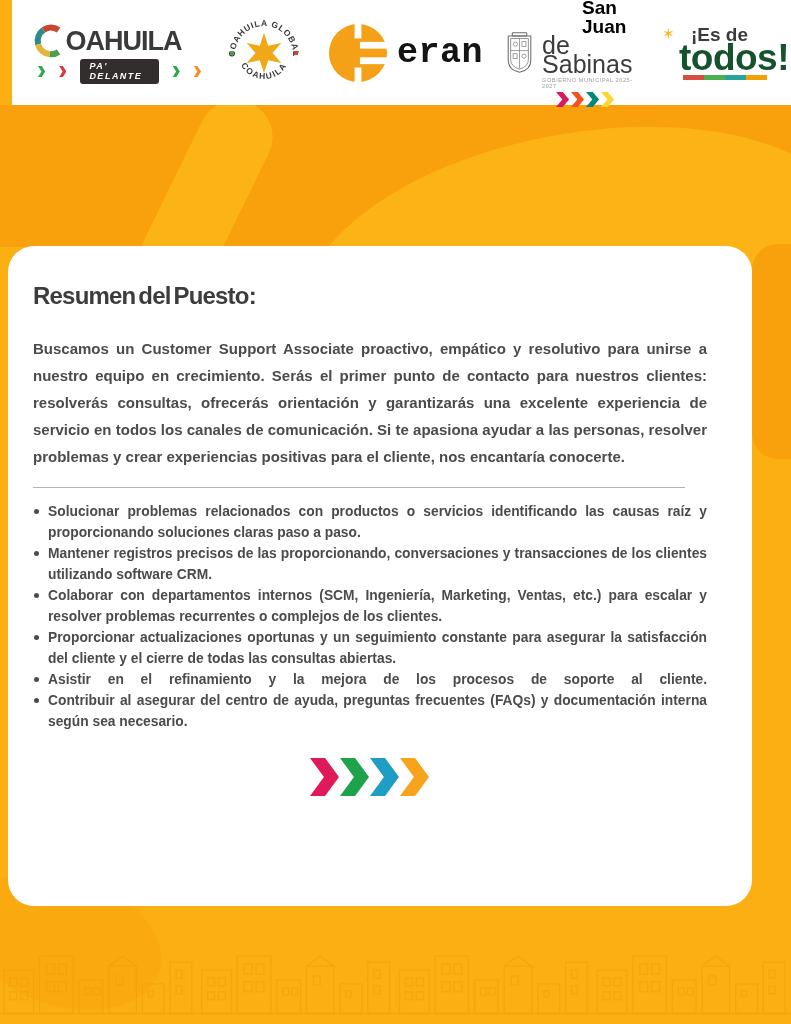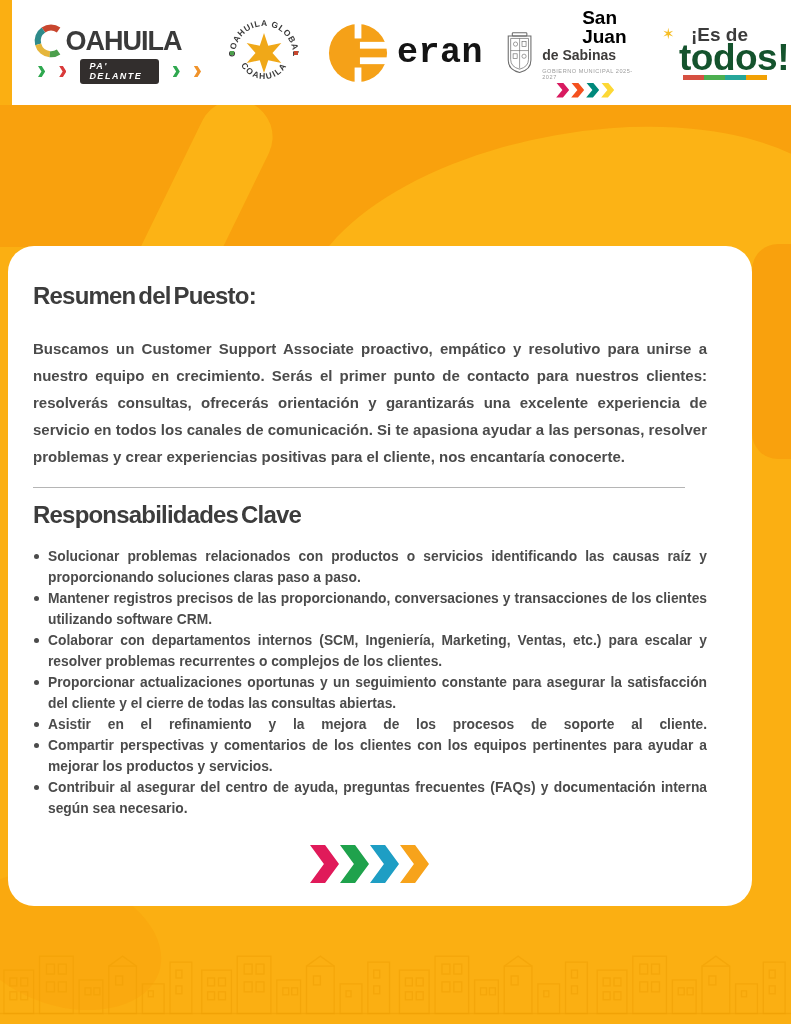--- a/index.html
+++ b/index.html
@@ -28,21 +28,21 @@
   .seal svg{display:block;}
 
   
   .logo-eran{flex-direction:row;align-items:center;gap:8px;display:flex;font-family:Liberation Mono, monospace;}
   .eran-word{font-size:35px;font-weight:600;color:#141414;letter-spacing:0.5px;}
 
   
   .logo-sjs{flex-direction:row;display:flex;align-items:center;gap:8px;}
   .sjs-col{display:flex;flex-direction:column;align-items:flex-start;}
   .sjs-l1{font-size:19px;font-weight:800;color:#000000;line-height:19px;margin-left:40px;}
-  .sjs-l2{font-size:14px;font-weight:700;color:#3e3c3b;line-height:19px;}
+  .sjs-l2{font-size:25px;font-weight:400;color:#3e3c3b;line-height:19px;}
   .sjs-sub{font-size:5.6px;color:#9b9b9b;letter-spacing:0.55px;margin-top:3px;}
   .sjs-chevs{display:flex;gap:2px;margin-top:3px;margin-left:14px;}
 
   
   .logo-todos{position:relative;align-items:flex-start;padding:0 14px;}
   .todos-l1{font-size:19px;font-weight:700;color:#3b3b3b;line-height:19px;margin-left:12px;}
   .todos-l2{font-size:37px;font-weight:800;color:#14532d;line-height:27px;letter-spacing:-0.5px;}
   .todos-star1{position:absolute;left:-3px;top:0;color:#F6BE26;font-size:15px;}
   .todos-star2{position:absolute;right:-4px;top:26px;color:#F09E1B;font-size:13px;}
   .todos-bar{display:flex;margin-top:4px;margin-left:4px;}
@@ -181,28 +181,26 @@
     <div class="light-streak"></div>
     <div class="light-ellipse"></div>
   </div>
   <div class="rstreak"></div>
   <div class="bblob"></div>
 
   <main class="card">
     <h1>Resumen del Puesto:</h1>
     <p class="summary">Buscamos un Customer Support Associate proactivo, empático y resolutivo para unirse a nuestro equipo en crecimiento. Serás el primer punto de contacto para nuestros clientes: resolverás consultas, ofrecerás orientación y garantizarás una excelente experiencia de servicio en todos los canales de comunicación. Si te apasiona ayudar a las personas, resolver problemas y crear experiencias positivas para el cliente, nos encantaría conocerte.</p>
     <hr class="divider">
-    <h2>Responsabilidades Clave</h2>
     <ul class="resp-list">
       <li>Solucionar problemas relacionados con productos o servicios identificando las causas raíz y proporcionando soluciones claras paso a paso.</li>
       <li>Mantener registros precisos de las proporcionando, conversaciones y transacciones de los clientes utilizando software CRM.</li>
       <li>Colaborar con departamentos internos (SCM, Ingeniería, Marketing, Ventas, etc.) para escalar y resolver problemas recurrentes o complejos de los clientes.</li>
       <li>Proporcionar actualizaciones oportunas y un seguimiento constante para asegurar la satisfacción del cliente y el cierre de todas las consultas abiertas.</li>
       <li class="stretch">Asistir en el refinamiento y la mejora de los procesos de soporte al cliente.</li>
-      <li>Compartir perspectivas y comentarios de los clientes con los equipos pertinentes para ayudar a mejorar los productos y servicios.</li>
       <li>Contribuir al asegurar del centro de ayuda, preguntas frecuentes (FAQs) y documentación interna según sea necesario.</li>
     </ul>
     <div class="chevrons">
       <span class="chev big" style="background: rgb(224, 26, 90);"></span>
       <span class="chev big" style="background: rgb(31, 162, 76);"></span>
       <span class="chev big" style="background: rgb(30, 158, 196);"></span>
       <span class="chev big" style="background: rgb(247, 163, 27);"></span>
     </div>
   </main>
 

